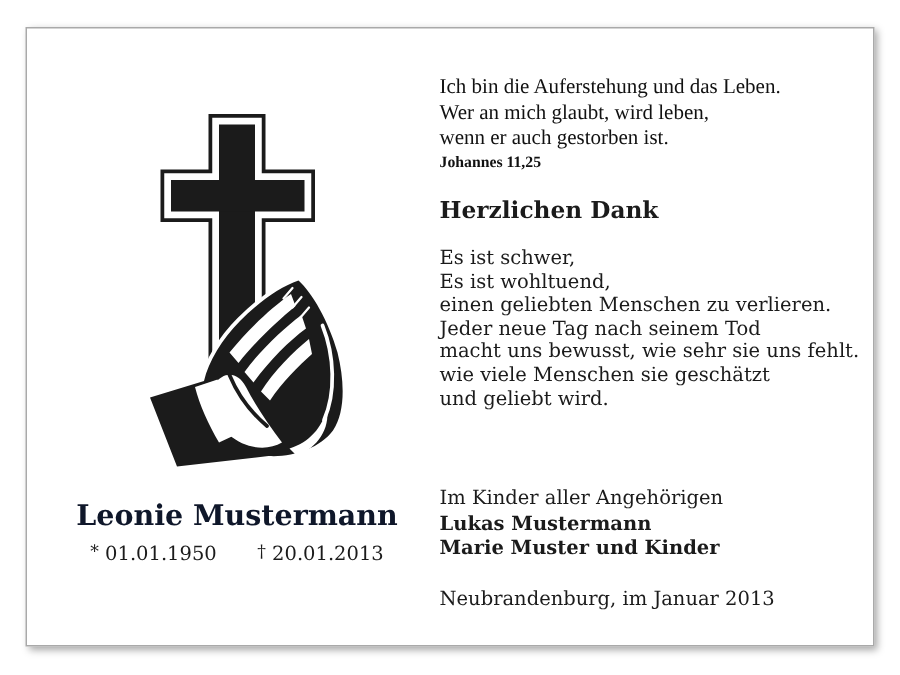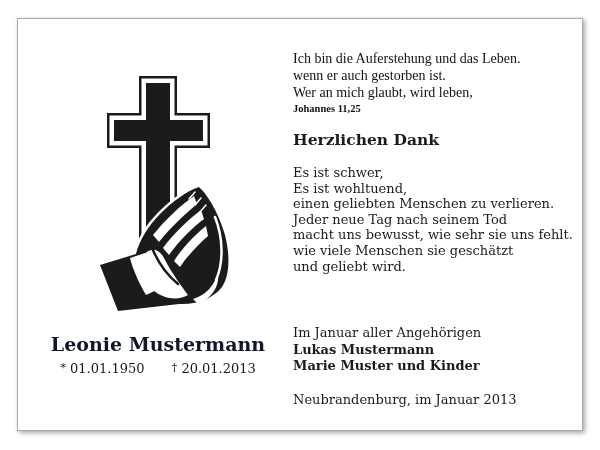--- a/index.html
+++ b/index.html
@@ -102,39 +102,39 @@
 
     <div class="dates">
       <span><span class="sym">*</span> <span>01.01.1950</span></span>
       <span><span class="sym">†</span> <span>20.01.2013</span></span>
     </div>
 
     <div class="right-col ink">
 
       <div class="scripture serif-times">
         <div class="line">Ich bin die Auferstehung und das Leben.</div>
+        <div class="line">Wer an mich glaubt, wird leben,</div>
         <div class="line">wenn er auch gestorben ist.</div>
-        <div class="line">Wer an mich glaubt, wird leben,</div>
       </div>
       <div class="scripture-source serif-times">Johannes 11,25</div>
 
       <div class="heading serif-slab">Herzlichen Dank</div>
 
       <div class="poem serif-slab">
         <div class="line">Es ist schwer,</div>
         <div class="line">Es ist wohltuend,</div>
         <div class="line">einen geliebten Menschen zu verlieren.</div>
         <div class="line">Jeder neue Tag nach seinem Tod</div>
         <div class="line">macht uns bewusst, wie sehr sie uns fehlt.</div>
         <div class="line">wie viele Menschen sie geschätzt</div>
         <div class="line">und geliebt wird.</div>
       </div>
 
       <div class="closing serif-slab">
-        <div class="line">Im Januar aller Angehörigen</div>
+        <div class="line">Im Kinder aller Angehörigen</div>
         <div class="line bold">Lukas Mustermann</div>
         <div class="line bold">Marie Muster und Kinder</div>
       </div>
 
       <div class="place-date serif-slab">Neubrandenburg, im Januar 2013</div>
     </div>
 
   </div>
 </div>
 

